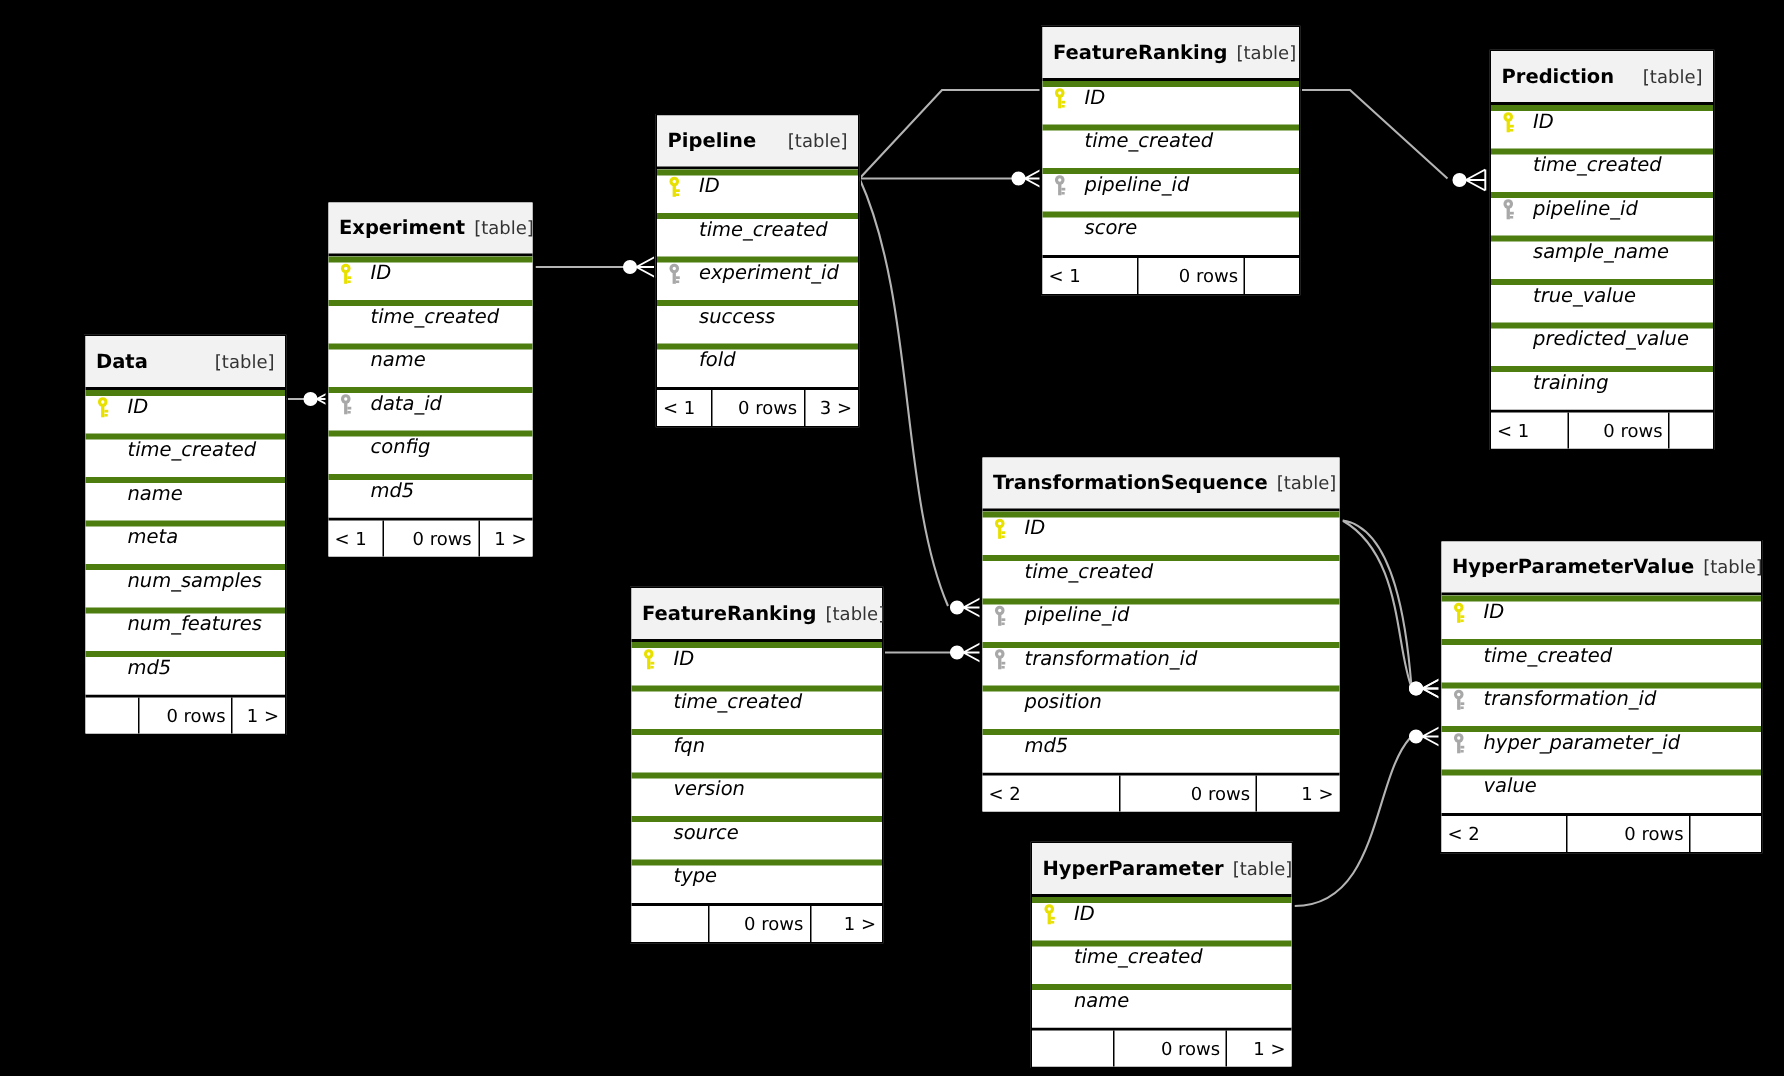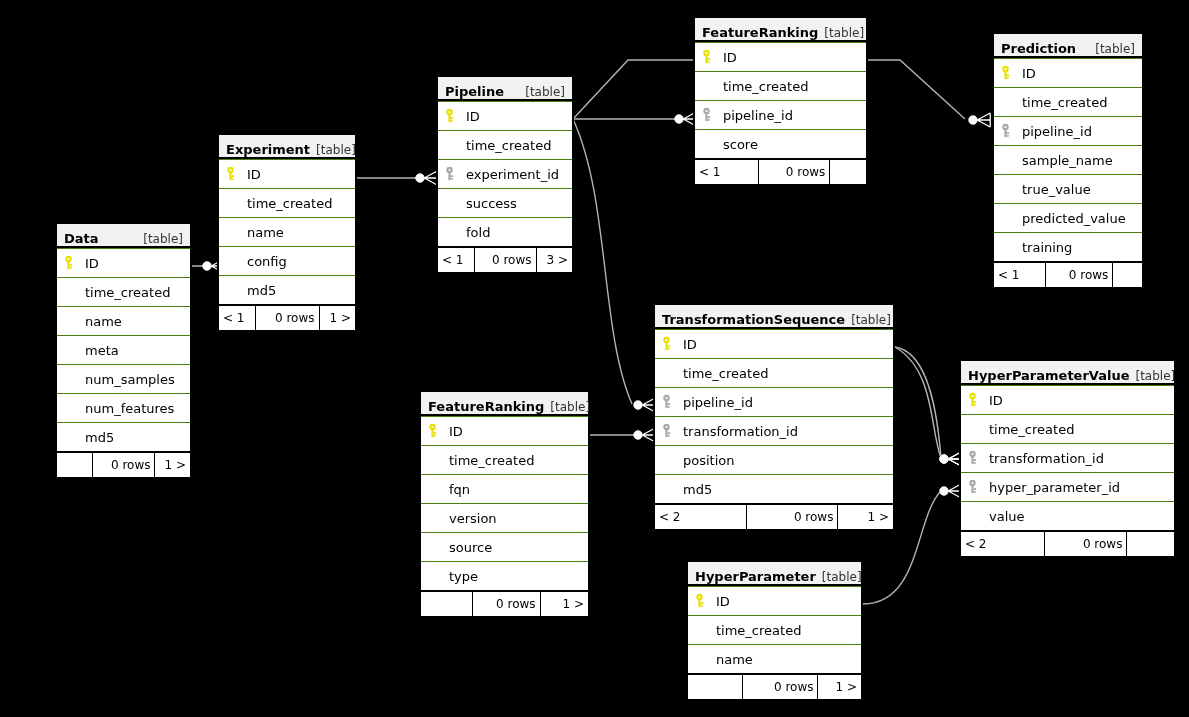--- a/index.html
+++ b/index.html
@@ -25,49 +25,50 @@
   .entity {
     position: absolute;
     box-sizing: border-box;
     border: 1px solid #000000;
     background: #ffffff;
     outline: 1px solid #000000;
     box-shadow: 0 0 0 1px #ffffff inset;
   }
   .ent-header {
     box-sizing: border-box;
-    height: 24px;
+    height: 36px;
     background: #f2f2f2;
     border-bottom: 2px solid #000000;
     display: flex;
-    align-items: flex-end;
+    align-items: center;
     justify-content: space-between;
     padding: 0 7px 0 7px;
     white-space: nowrap;
   }
   .ent-title {
     font-size: 13px;
     font-weight: bold;
     color: #000000;
     letter-spacing: 0px;
   }
   .ent-tag {
     font-size: 12px;
     color: #333333;
     padding-left: 6px;
   }
   .attr {
     box-sizing: border-box;
     height: 29px;
-    border-top: 1px solid #4d7c0f;
+    border-top: 4px solid #4d7c0f;
     display: flex;
-    align-items: center;
+    align-items: flex-start;
     background: #ffffff;
     position: relative;
     white-space: nowrap;
+    font-style: italic;
   }
   .attr:first-child { border-top: none; }
   .attr-keycell {
     width: 26px;
     min-width: 26px;
     display: flex;
     align-items: center;
     justify-content: center;
   }
   .attr-name {
@@ -210,20 +211,32 @@
             </svg>
           </span>
           <span class="attr-name">ID</span>
         </div>
         <div class="attr nokey">
           <span class="attr-name">time_created</span>
         </div>
         <div class="attr nokey">
           <span class="attr-name">name</span>
         </div>
+        <div class="attr">
+          <span class="attr-keycell">
+            <svg class="keyico" width="12" height="16" viewBox="0 0 12 16">
+              <circle cx="4.5" cy="4" r="3.2" fill="#a8a8a8"></circle>
+              <circle cx="4.5" cy="4" r="1.1" fill="#ffffff"></circle>
+              <rect x="3.4" y="6.2" width="2.2" height="8" fill="#a8a8a8"></rect>
+              <rect x="5.6" y="9.2" width="2.6" height="1.8" fill="#a8a8a8"></rect>
+              <rect x="5.6" y="12.0" width="2.2" height="1.7" fill="#a8a8a8"></rect>
+            </svg>
+          </span>
+          <span class="attr-name">data_id</span>
+        </div>
         <div class="attr nokey">
           <span class="attr-name">config</span>
         </div>
         <div class="attr nokey">
           <span class="attr-name">md5</span>
         </div>
         <div class="ent-footer">
           <div class="fcell prev" style="width: 38px;">&lt; 1</div>
           <div class="fcell rows" style="width: 64px;">0 rows</div>
           <div class="fcell next" style="width: 36px;">1 &gt;</div>

